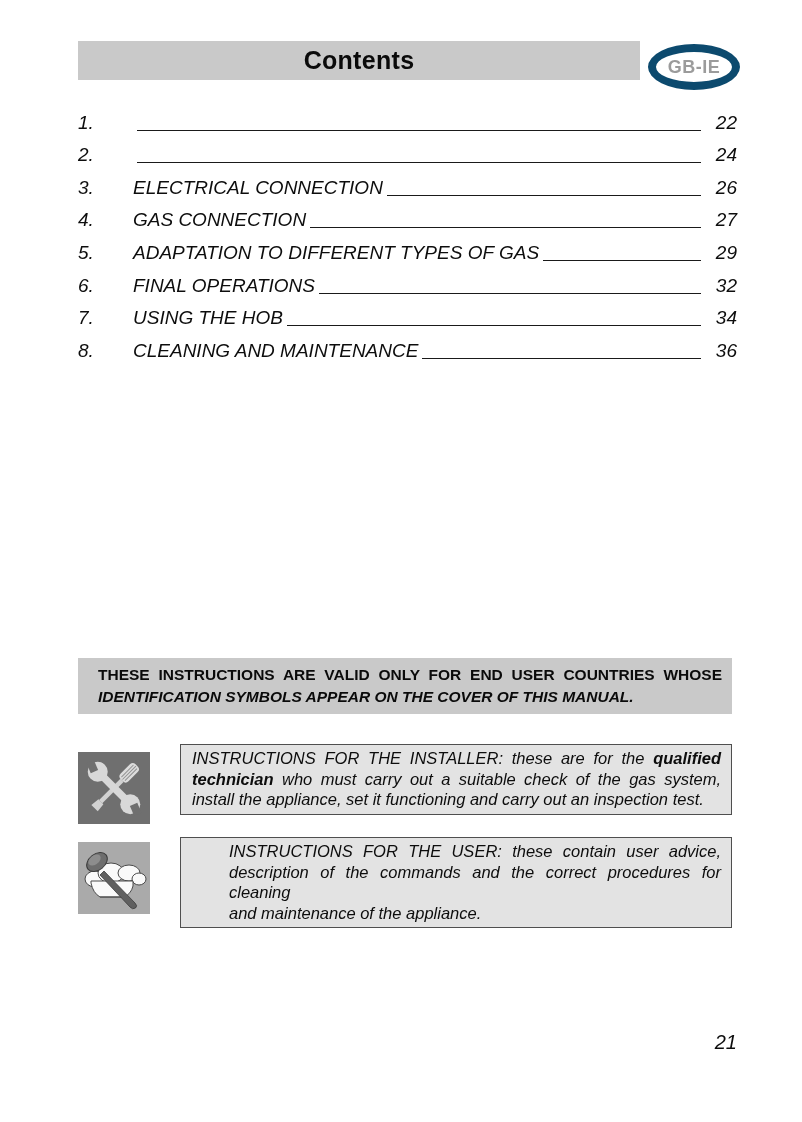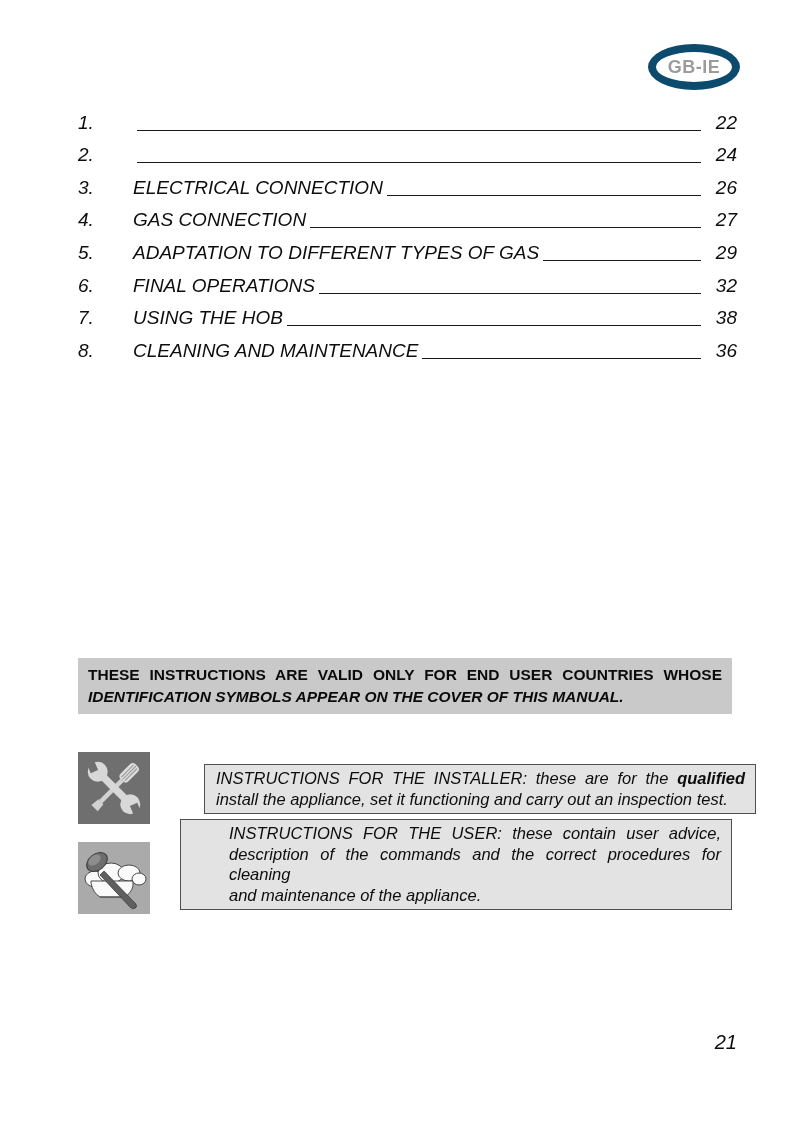--- a/index.html
+++ b/index.html
@@ -43,21 +43,21 @@
   .toc-leader{
     flex:1 1 auto;height:0;border-bottom:1.7px solid #1a1a1a;
     margin:0 0 3px 4px;
   }
   .toc-page{flex:0 0 auto;min-width:28px;text-align:right;margin-left:8px;}
 
   
   .notice{
     position:absolute;left:78px;top:658px;width:654px;
     background:#c9c9c9;
-    padding:6px 10px 7px 10px;box-sizing:border-box;
+    padding:6px 10px 7px 20px;box-sizing:border-box;
     font-weight:bold;font-size:15.5px;line-height:21.5px;color:#0a0a0a;
   }
   .jline{text-align:justify;text-align-last:justify;}
   .lline{text-align:right;text-align-last:left;font-style:italic;}
 
   
   .block-icon{
     position:absolute;left:78px;width:72px;height:72px;
   }
   .block-icon svg{display:block;}
@@ -65,34 +65,37 @@
   .icon-user{top:842px;}
 
   .textbox{
     position:absolute;left:180px;width:552px;
     background:#e3e3e3;border:1.5px solid #4f4f4f;
     box-sizing:border-box;
     padding:3px 10px 4px 11px;
     font-style:italic;font-size:16.5px;line-height:20.5px;color:#0d0d0d;
   }
   .textbox b{font-weight:bold;}
-  .tb-installer{top:764px;margin-left:24px;}
-  .tb-user{top:819px;padding-left:48px;}
+  .tb-installer{top:744px;}
+  .tb-user{top:837px;padding-left:48px;}
 
   
   .page-number{
     position:absolute;right:65px;top:1031px;
     font-style:italic;font-size:20px;color:#0d0d0d;
   }
 </style>
 </head>
 <body>
 
 <div class="page">
 
+  <div class="header-bar">
+    <span class="header-title">Contents</span>
+  </div>
   <div class="badge">GB-IE</div>
 
   <div class="toc">
     <div class="toc-row">
       <span class="toc-num">1.</span>
       <span class="toc-leader"></span>
       <span class="toc-page">22</span>
     </div>
     <div class="toc-row">
       <span class="toc-num">2.</span>
@@ -120,21 +123,21 @@
     <div class="toc-row">
       <span class="toc-num">6.</span>
       <span class="toc-title">FINAL OPERATIONS</span>
       <span class="toc-leader"></span>
       <span class="toc-page">32</span>
     </div>
     <div class="toc-row">
       <span class="toc-num">7.</span>
       <span class="toc-title">USING THE HOB</span>
       <span class="toc-leader"></span>
-      <span class="toc-page">38</span>
+      <span class="toc-page">34</span>
     </div>
     <div class="toc-row">
       <span class="toc-num">8.</span>
       <span class="toc-title">CLEANING AND MAINTENANCE</span>
       <span class="toc-leader"></span>
       <span class="toc-page">36</span>
     </div>
   </div>
 
   <div class="notice">
@@ -157,20 +160,21 @@
         <rect x="32.5" y="12" width="7.5" height="48" fill="#d8d8d8"></rect>
         <circle cx="36" cy="13" r="10" fill="#d8d8d8"></circle>
         <rect x="32" y="0" width="8" height="11" fill="#6f6f6f" transform="rotate(22 36 5)"></rect>
         <circle cx="36" cy="59" r="10" fill="#d8d8d8"></circle>
         <rect x="32" y="61" width="8" height="11" fill="#6f6f6f" transform="rotate(22 36 67)"></rect>
       </g>
     </svg>
   </div>
   <div class="textbox tb-installer">
     <div class="jline"><span>INSTRUCTIONS FOR THE INSTALLER: these are for the</span> <b>qualified</b></div>
+    <div class="jline"><b>technician</b> <span>who must carry out a suitable check of the gas system,</span></div>
     <div class="lline"><span>install the appliance, set it functioning and carry out an inspection test.</span></div>
   </div>
 
   <div class="block-icon icon-user">
     <svg width="72" height="72" viewBox="0 0 72 72">
       <rect width="72" height="72" fill="#aaaaaa"></rect>
 
       <g stroke="#4a4a4a" stroke-width="1" fill="#fafafa">
         <ellipse cx="17" cy="37" rx="10" ry="8"></ellipse>
         <ellipse cx="33" cy="31" rx="13" ry="10"></ellipse>

